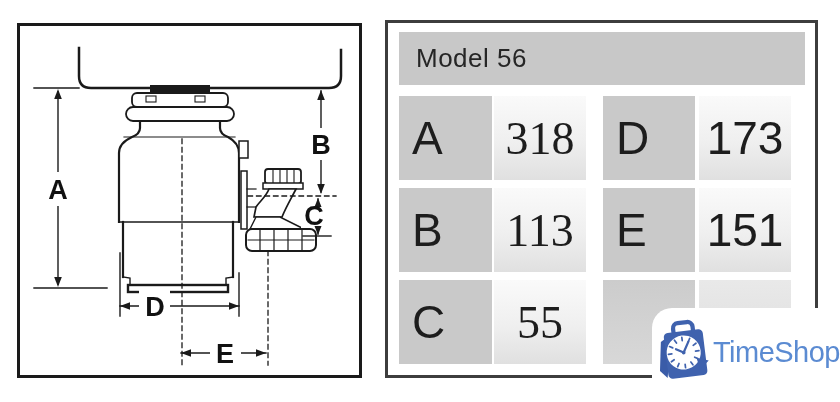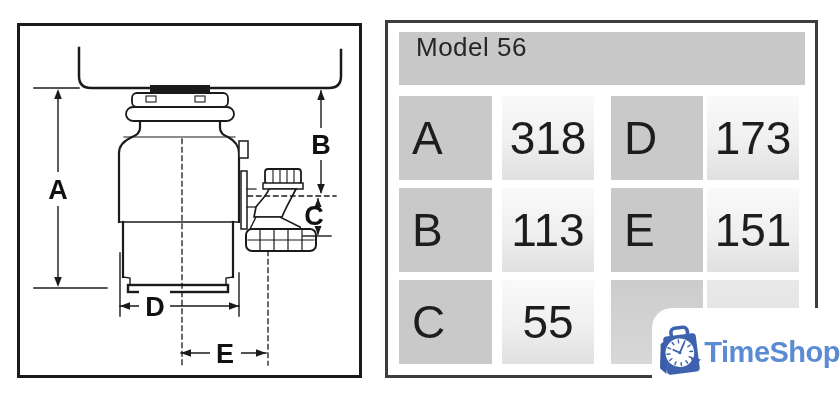--- a/index.html
+++ b/index.html
@@ -15,43 +15,43 @@
   .diagram-panel svg{position:absolute;left:0;top:0;}
   .dim-label{font-family:"Liberation Sans",sans-serif;font-weight:bold;font-size:27px;fill:#111;}
 
   
   .spec-panel{
     position:absolute;left:385px;top:20px;width:433px;height:358px;
     border:3px solid #3d3d3d;background:#fff;
   }
   .spec-header{
     margin:9px 0 0 11px;width:406px;height:53px;background:#c8c8c8;
-    display:flex;align-items:flex-start;padding-left:17px;
+    display:flex;align-items:center;padding-left:17px;
     font-size:26px;color:#262626;letter-spacing:0.5px;
   }
   .t-row{display:flex;margin:0 0 8px 11px;}
   .t-row.first{margin-top:11px;}
   .cell{height:84px;display:flex;align-items:center;font-size:46px;color:#1d1d1d;}
   .c1{width:93px;}
-  .c2{width:92px;margin-left:10px;}
+  .c2{width:92px;margin-left:2px;font-family:Liberation Serif, serif;}
   .c3{width:92px;margin-left:17px;}
   .c4{width:92px;margin-left:4px;}
   .cell-label{background:#c9c9c9;padding-left:13px;}
   .cell-value{background:linear-gradient(180deg,#fafafa 0%,#efefef 55%,#e0e0e0 100%);justify-content:center;}
   .cell-empty-label{background:linear-gradient(180deg,#cccccc,#d8d8d8);}
   .cell-empty-value{background:linear-gradient(180deg,#e9e9e9,#dddddd);}
 
   
   .logo-badge{
     position:absolute;left:652px;top:308px;width:188px;height:94px;
     background:#ffffff;border-top-left-radius:20px;z-index:5;
     display:flex;align-items:flex-start;padding:6px 0 0 8px;
   }
   .logo-text{
-    font-size:29px;font-weight:bold;color:#5b8bd2;margin-left:0;margin-top:22px;
+    font-size:29px;font-weight:normal;color:#5b8bd2;margin-left:0;margin-top:22px;
     letter-spacing:-0.5px;
   }
 </style>
 </head>
 <body>
 
 <div id="stage">
 
   <div class="diagram-panel">
     <svg width="339" height="349" viewBox="0 0 339 349">

